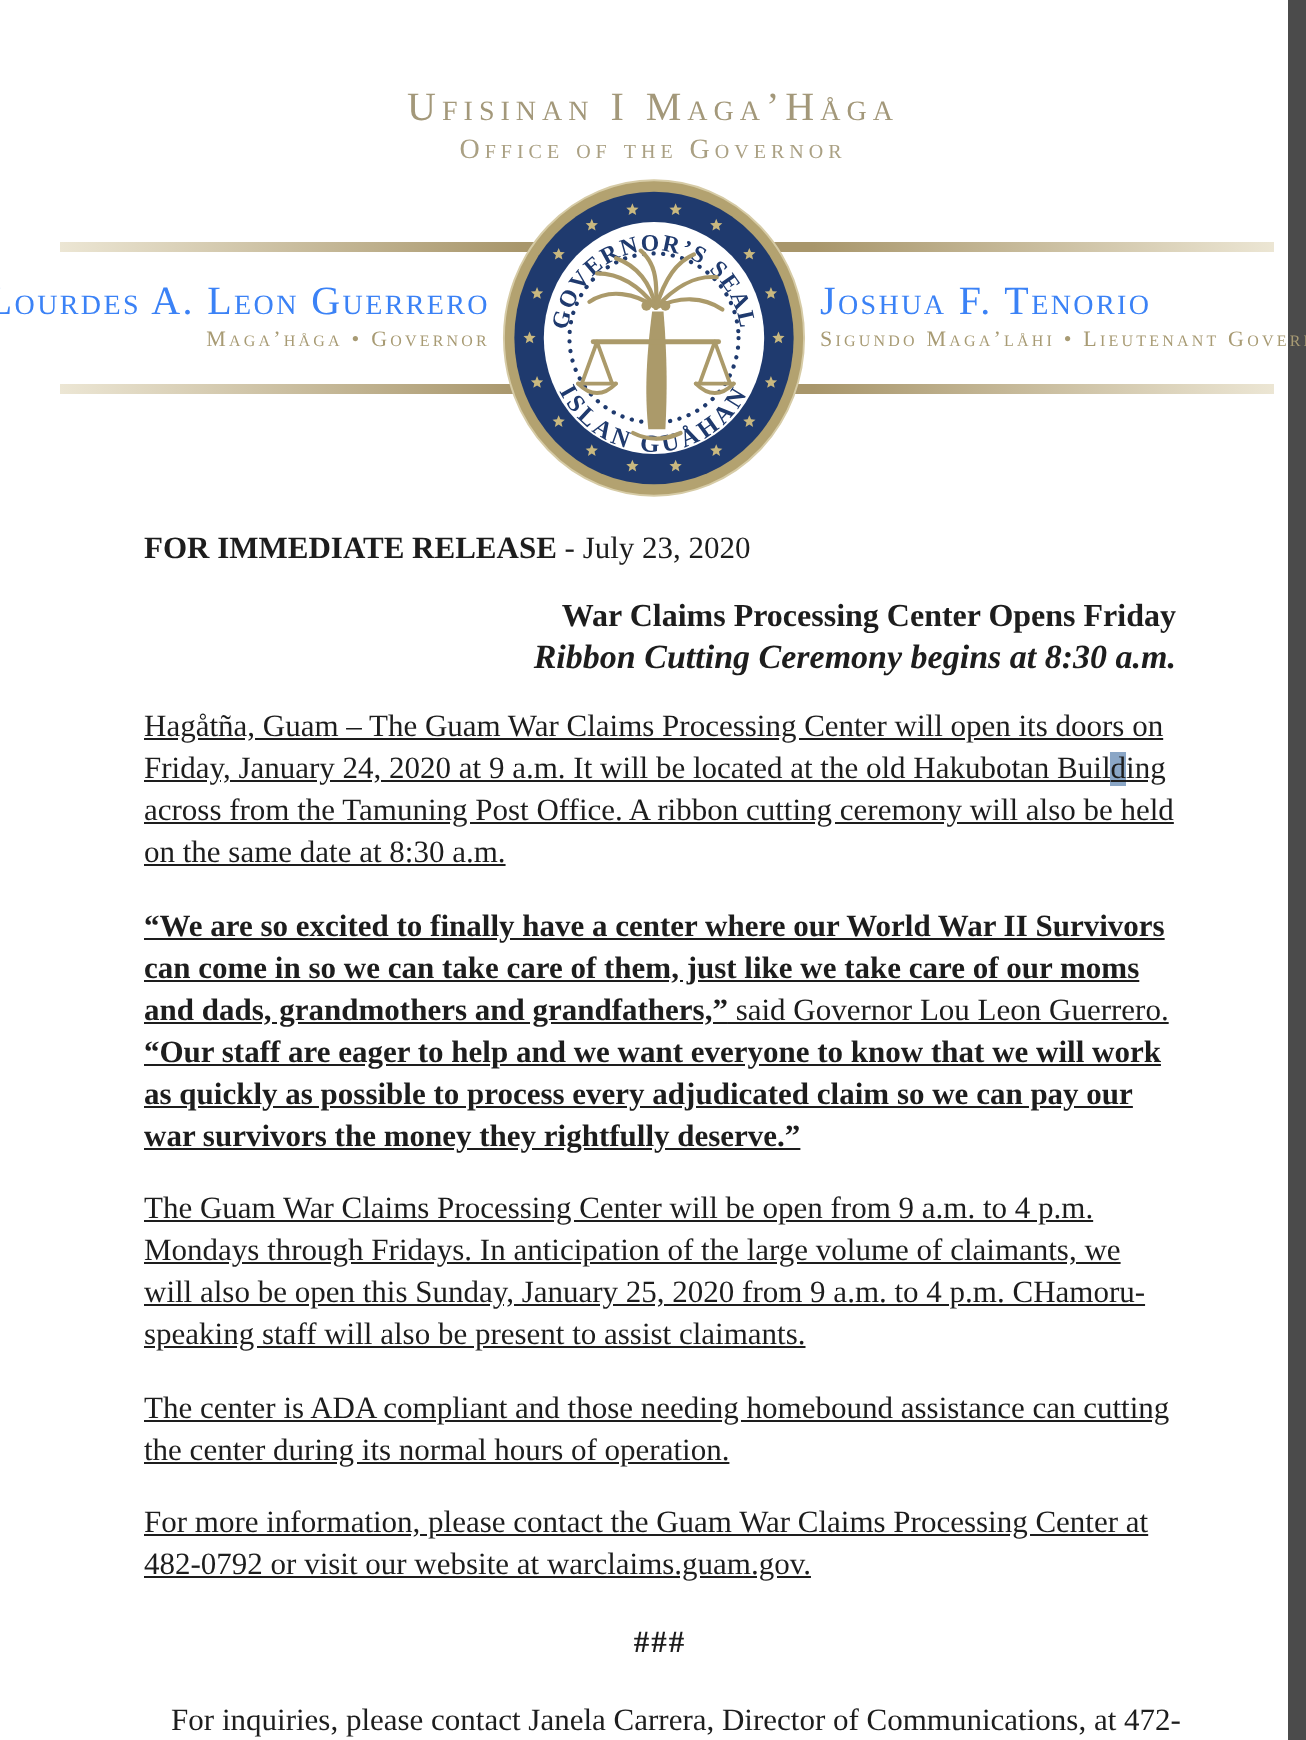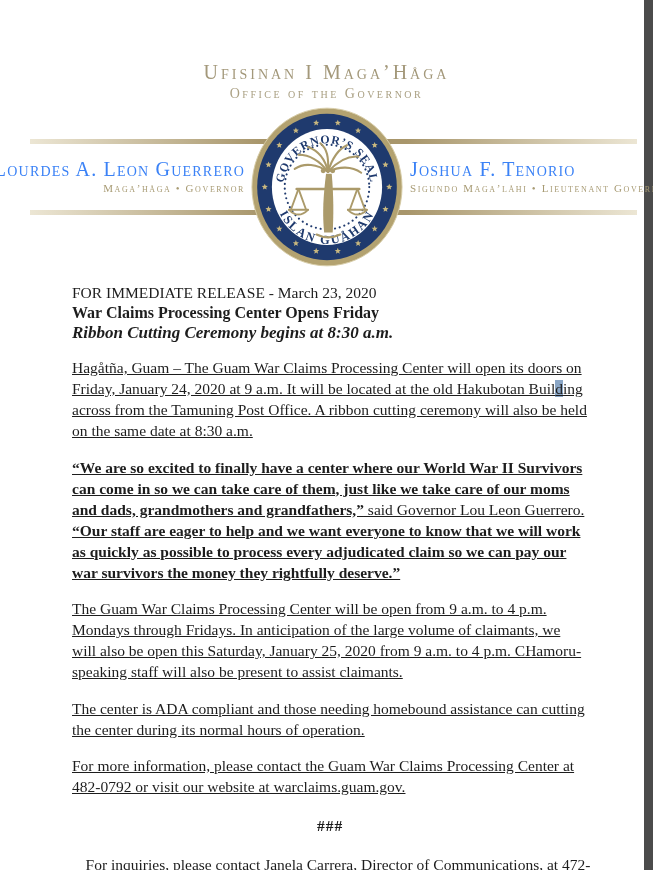--- a/index.html
+++ b/index.html
@@ -10,21 +10,21 @@
     color: #1d1d1d;
     position: relative;
     overflow: hidden;
   }
   .viewer-strip {
     position: absolute; top: 0; right: 0;
     width: 9px; height: 870px;
     background: #4b4b4b;
   }
   
-  .letterhead { padding-top: 60px; text-align: center; }
+  .letterhead { padding-top: 42px; text-align: center; }
   .office-name {
     font-variant: small-caps;
     font-size: 20px; letter-spacing: 3px;
     color: #a3987a; line-height: 25px;
   }
   .office-sub {
     font-variant: small-caps;
     font-size: 14px; letter-spacing: 2.5px;
     color: #aaa083; line-height: 16px; margin-top: 1px;
   }
@@ -56,22 +56,22 @@
   .seal-text {
     font-family: "Liberation Serif", serif;
     font-weight: bold;
     letter-spacing: 1px;
   }
   .seal-text.top { font-size: 12.5px; }
   .seal-text.bottom { font-size: 13px; letter-spacing: 2px; }
   
   .doc { margin: 15px 65px 0 72px; font-size: 15.5px; line-height: 21px; }
   .release-line { margin-top: 1px; }
-  .release-label { font-weight: normal; }
-  .headline { text-align: left; }
+  .release-label { font-weight: bold; }
+  .headline { text-align: right; margin-top: 14px; }
   .headline-title { font-weight: bold; font-size: 16px; line-height: 20px; }
   .headline-sub { font-weight: bold; font-style: italic; font-size: 17px; line-height: 20px; }
   .para { margin-top: 14px; text-decoration: underline; }
   .bold { font-weight: bold; }
   .cursor-hl { background: #8aa6c6; }
   .end-mark { text-align: center; font-weight: bold; margin-top: 18px; letter-spacing: 1px; }
   .footer-note { text-align: center; margin: 18px auto 0 auto; width: 532px; font-size: 15.5px; line-height: 21px; }
 </style>
 </head>
 <body>
@@ -158,33 +158,33 @@
         <path d="M 102,108 Q 112,118 122,108"></path>
       </g>
     </svg>
   </div>
 </div>
 
 <div class="doc">
 
   <div class="release-line">
     <span class="release-label">FOR IMMEDIATE RELEASE</span>
-    <span>- March 23, 2020</span>
+    <span>- July 23, 2020</span>
   </div>
 
   <div class="headline">
     <div class="headline-title">War Claims Processing Center Opens Friday</div>
     <div class="headline-sub">Ribbon Cutting Ceremony begins at 8:30 a.m.</div>
   </div>
 
   <p class="para"><span>Hagåtña, Guam – The Guam War Claims Processing Center will open its doors on Friday, January 24, 2020 at 9 a.m. It will be located at the old Hakubotan Buil</span><span class="cursor-hl">d</span><span>ing across from the Tamuning Post Office. A ribbon cutting ceremony will also be held on the same date at 8:30 a.m.</span></p>
 
   <p class="para"><span class="bold">“We are so excited to finally have a center where our World War II Survivors can come in so we can take care of them, just like we take care of our moms and dads, grandmothers and grandfathers,”</span><span> said Governor Lou Leon Guerrero. </span><span class="bold">“Our staff are eager to help and we want everyone to know that we will work as quickly as possible to process every adjudicated claim so we can pay our war survivors the money they rightfully deserve.”</span></p>
 
-  <p class="para">The Guam War Claims Processing Center will be open from 9 a.m. to 4 p.m. Mondays through Fridays. In anticipation of the large volume of claimants, we will also be open this Saturday, January 25, 2020 from 9 a.m. to 4 p.m. CHamoru-speaking staff will also be present to assist claimants.</p>
+  <p class="para">The Guam War Claims Processing Center will be open from 9 a.m. to 4 p.m. Mondays through Fridays. In anticipation of the large volume of claimants, we will also be open this Sunday, January 25, 2020 from 9 a.m. to 4 p.m. CHamoru-speaking staff will also be present to assist claimants.</p>
 
   <p class="para">The center is ADA compliant and those needing homebound assistance can cutting the center during its normal hours of operation.</p>
 
   <p class="para">For more information, please contact the Guam War Claims Processing Center at 482-0792 or visit our website at warclaims.guam.gov.</p>
 
   <div class="end-mark">###</div>
 
   <div class="footer-note">For inquiries, please contact Janela Carrera, Director of Communications, at 472-8931 or janela.carrera@guam.gov</div>
 </div>
 

